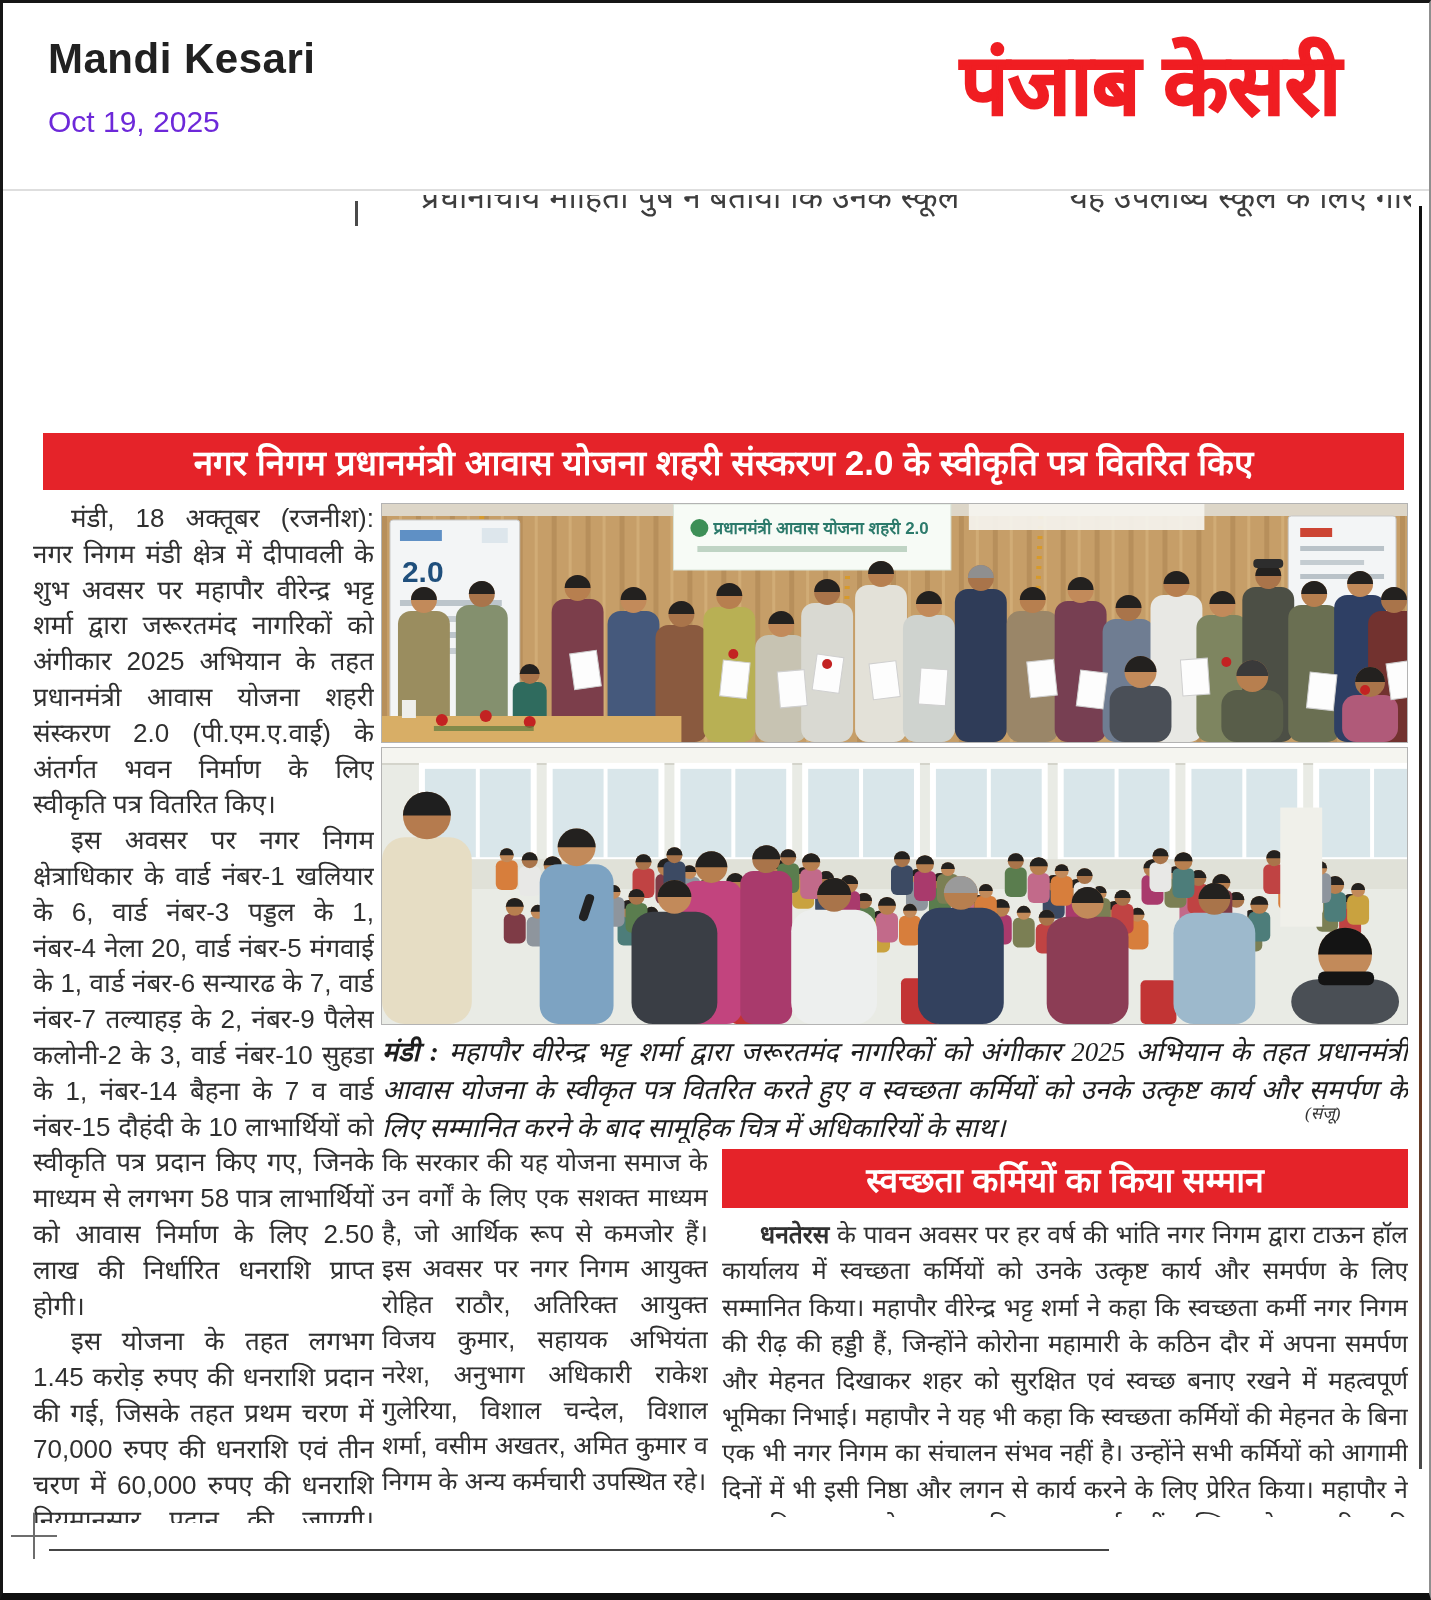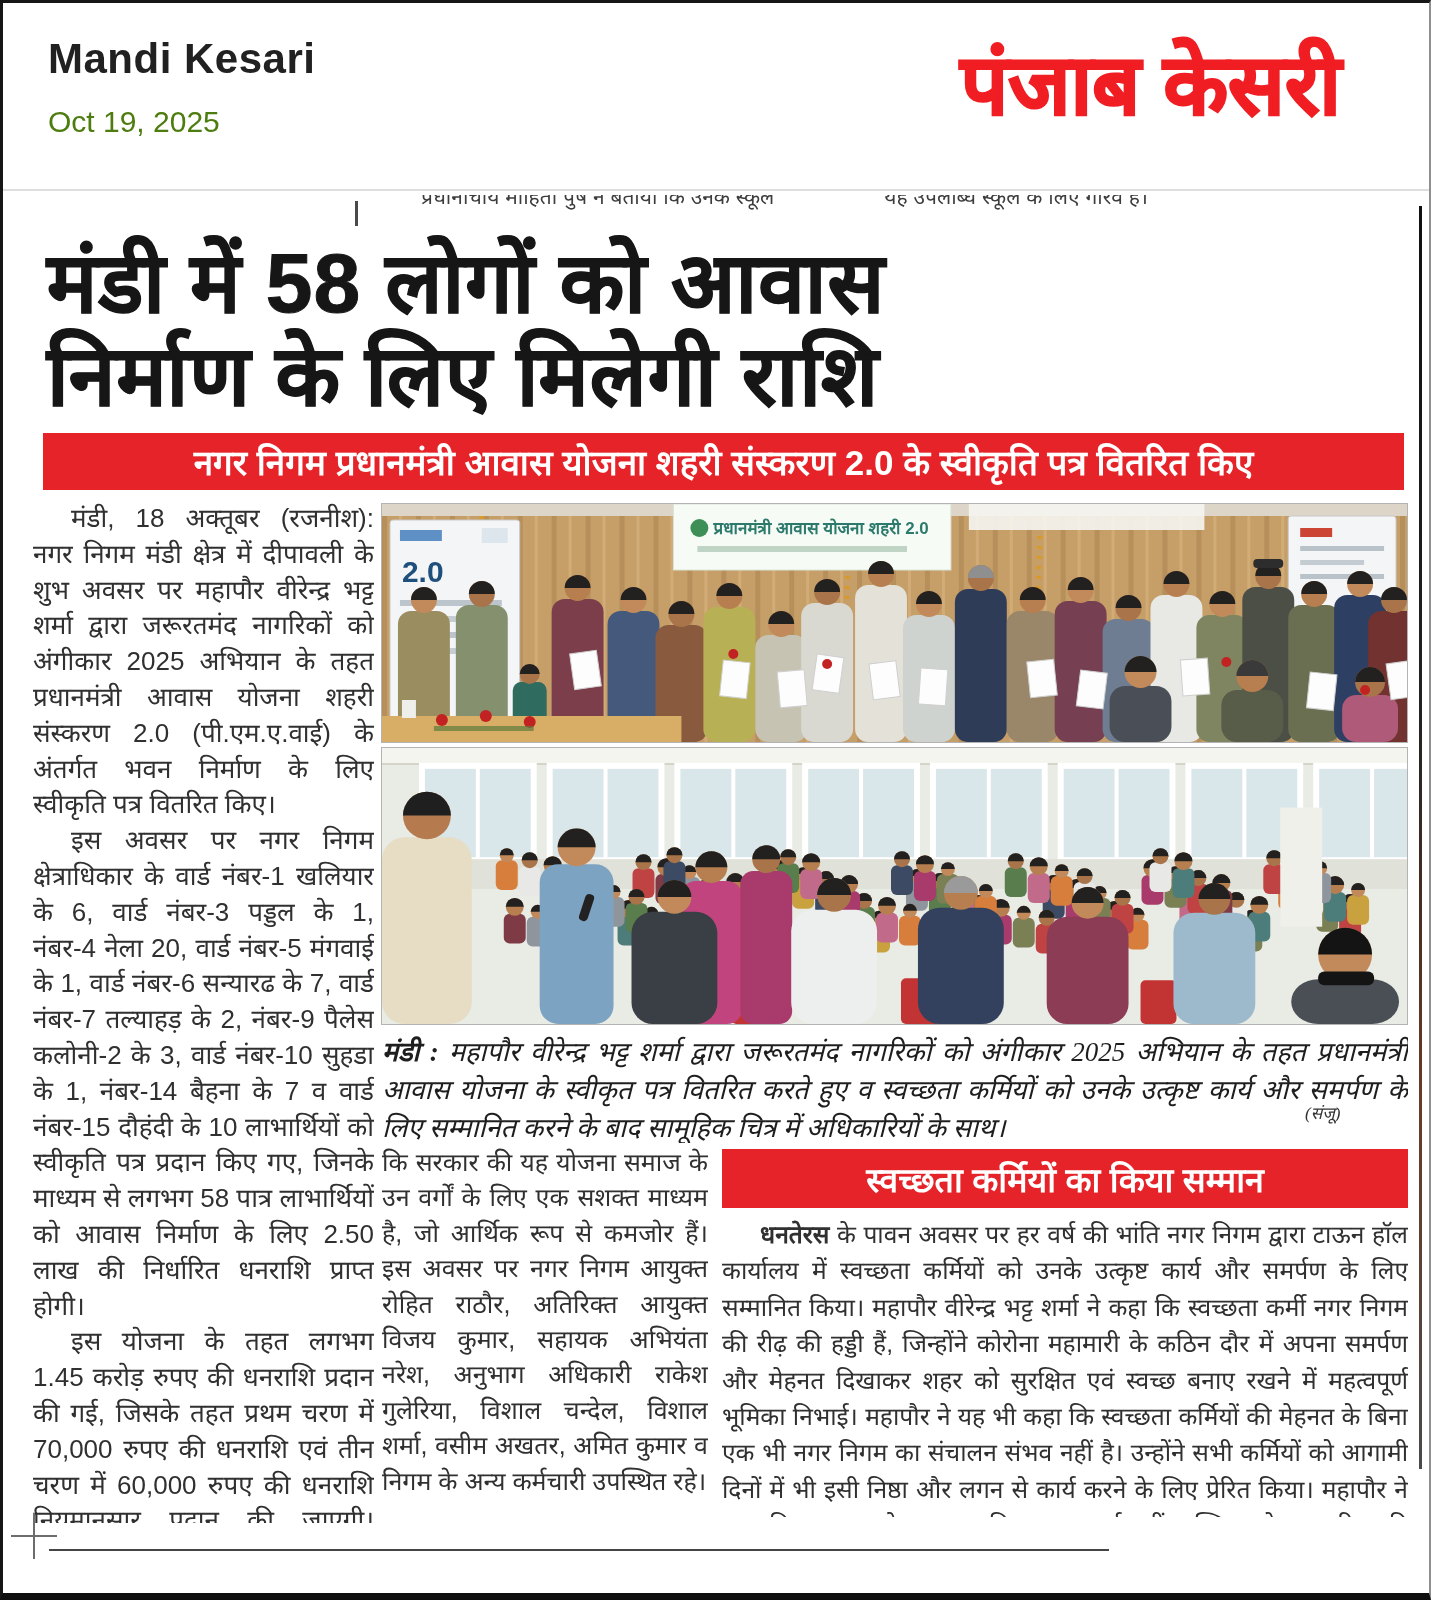--- a/index.html
+++ b/index.html
@@ -7,28 +7,28 @@
   body { font-family:"Liberation Sans","DejaVu Sans",sans-serif; }
   .frame {
     position:relative; width:1431px; height:1600px; overflow:hidden; background:#fff;
     border-top:3px solid #161616; border-left:3px solid #161616;
     border-right:2px solid #8f8f8f; border-bottom:7px solid #0f0f0f;
   }
   .abs { position:absolute; }
 
   
   .masthead { left:45px; top:32px; font-size:42px; font-weight:700; letter-spacing:.5px; color:#212121; }
-  .pub-date { left:45px; top:102px; font-size:30px; color:#4d7c0f; }
+  .pub-date { left:45px; top:102px; font-size:30px; color:#6d28d9; }
   .brand-logo { right:88px; top:36px; font-size:84px; line-height:1.1; font-weight:800; color:var(--brand-red,#f01d22); -webkit-text-stroke:2px var(--brand-red,#f01d22); white-space:nowrap; }
   .header-divider { left:0; top:186px; width:100%; height:2px; background:#dedede; }
 
   
   .cropline-bar { left:352px; top:198px; width:3px; height:25px; background:#4a4a4a; }
   .cropline { left:418px; top:192px; width:990px; height:29px; overflow:hidden; }
-  .cropline-inner { display:flex; gap:110px; margin-top:-18px; line-height:40px; font-size:21px; color:#3d3d3d; white-space:nowrap;align-items:center; }
+  .cropline-inner { display:flex; gap:110px; margin-top:-18px; line-height:40px; font-size:32px; color:#3d3d3d; white-space:nowrap;align-items:center; }
 
   
   .headline { left:44px; top:234px; width:1360px; font-size:84px; line-height:93px; font-weight:900; color:#161616; -webkit-text-stroke:1px #161616; letter-spacing:1px; }
 
   .red-banner { background:var(--accent-red,#e52329); color:#fff; display:flex; align-items:center; justify-content:center; font-weight:700; text-align:right; }
   .banner1 { left:40px; top:430px; width:1361px; height:57px; font-size:35px; }
   .banner2 { left:719px; top:1146px; width:686px; height:59px; font-size:34px; }
 
   .bodytext { text-align:justify; color:#303030; overflow:hidden; }
   .bodytext p { margin:0; text-indent:38px; }
@@ -68,24 +68,20 @@
   <div class="abs header-divider"></div>
 
   <div class="abs cropline-bar"></div>
   <div class="abs cropline">
     <div class="cropline-inner">
       <span>प्रधानाचार्य मोहिता पुष ने बताया कि उनके स्कूल</span>
       <span>यह उपलब्धि स्कूल के लिए गौरव है।</span>
     </div>
   </div>
 
-  <div class="abs headline">
-    <span style="display:block">मंडी में 58 लोगों को आवास</span>
-    <span style="display:block">निर्माण के लिए मिलेगी राशि</span>
-  </div>
 
   <div class="abs red-banner banner1">
     <span>नगर निगम प्रधानमंत्री आवास योजना शहरी संस्करण 2.0 के स्वीकृति पत्र वितरित किए</span>
   </div>
 
   <div class="abs bodytext col1">
     <p>मंडी, 18 अक्तूबर (रजनीश): नगर निगम मंडी क्षेत्र में दीपावली के शुभ अवसर पर महापौर वीरेन्द्र भट्ट शर्मा द्वारा जरूरतमंद नागरिकों को अंगीकार 2025 अभियान के तहत प्रधानमंत्री आवास योजना शहरी संस्करण 2.0 (पी.एम.ए.वाई) के अंतर्गत भवन निर्माण के लिए स्वीकृति पत्र वितरित किए।</p>
     <p>इस अवसर पर नगर निगम क्षेत्राधिकार के वार्ड नंबर-1 खलियार के 6, वार्ड नंबर-3 पड्डल के 1, नंबर-4 नेला 20, वार्ड नंबर-5 मंगवाई के 1, वार्ड नंबर-6 सन्यारढ के 7, वार्ड नंबर-7 तल्याहड़ के 2, नंबर-9 पैलेस कलोनी-2 के 3, वार्ड नंबर-10 सुहडा के 1, नंबर-14 बैहना के 7 व वार्ड नंबर-15 दौहंदी के 10 लाभार्थियों को स्वीकृति पत्र प्रदान किए गए, जिनके माध्यम से लगभग 58 पात्र लाभार्थियों को आवास निर्माण के लिए 2.50 लाख की निर्धारित धनराशि प्राप्त होगी।</p>
     <p>इस योजना के तहत लगभग 1.45 करोड़ रुपए की धनराशि प्रदान की गई, जिसके तहत प्रथम चरण में 70,000 रुपए की धनराशि एवं तीन चरण में 60,000 रुपए की धनराशि नियमानुसार प्रदान की जाएगी। महापौर वीरेन्द्र भट्ट शर्मा ने  कहा</p>
   </div>

